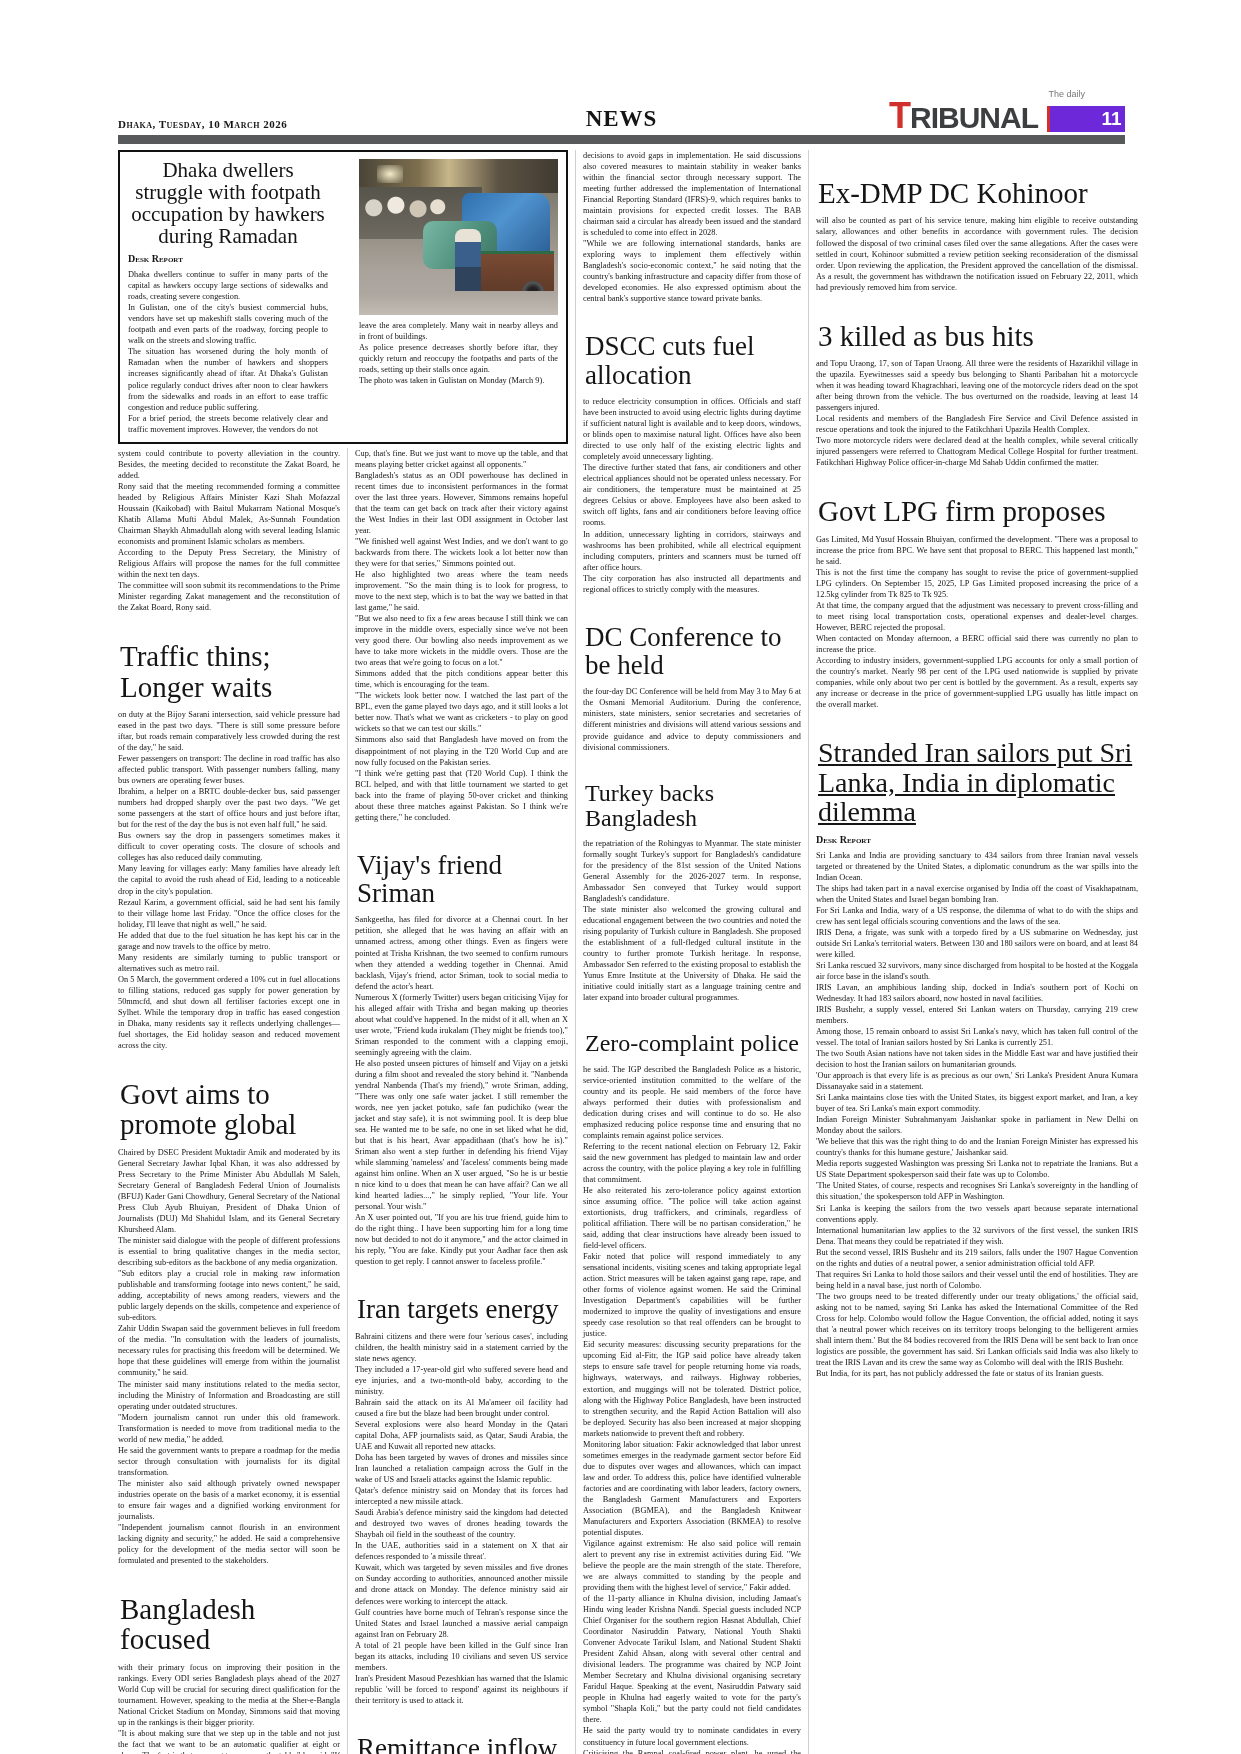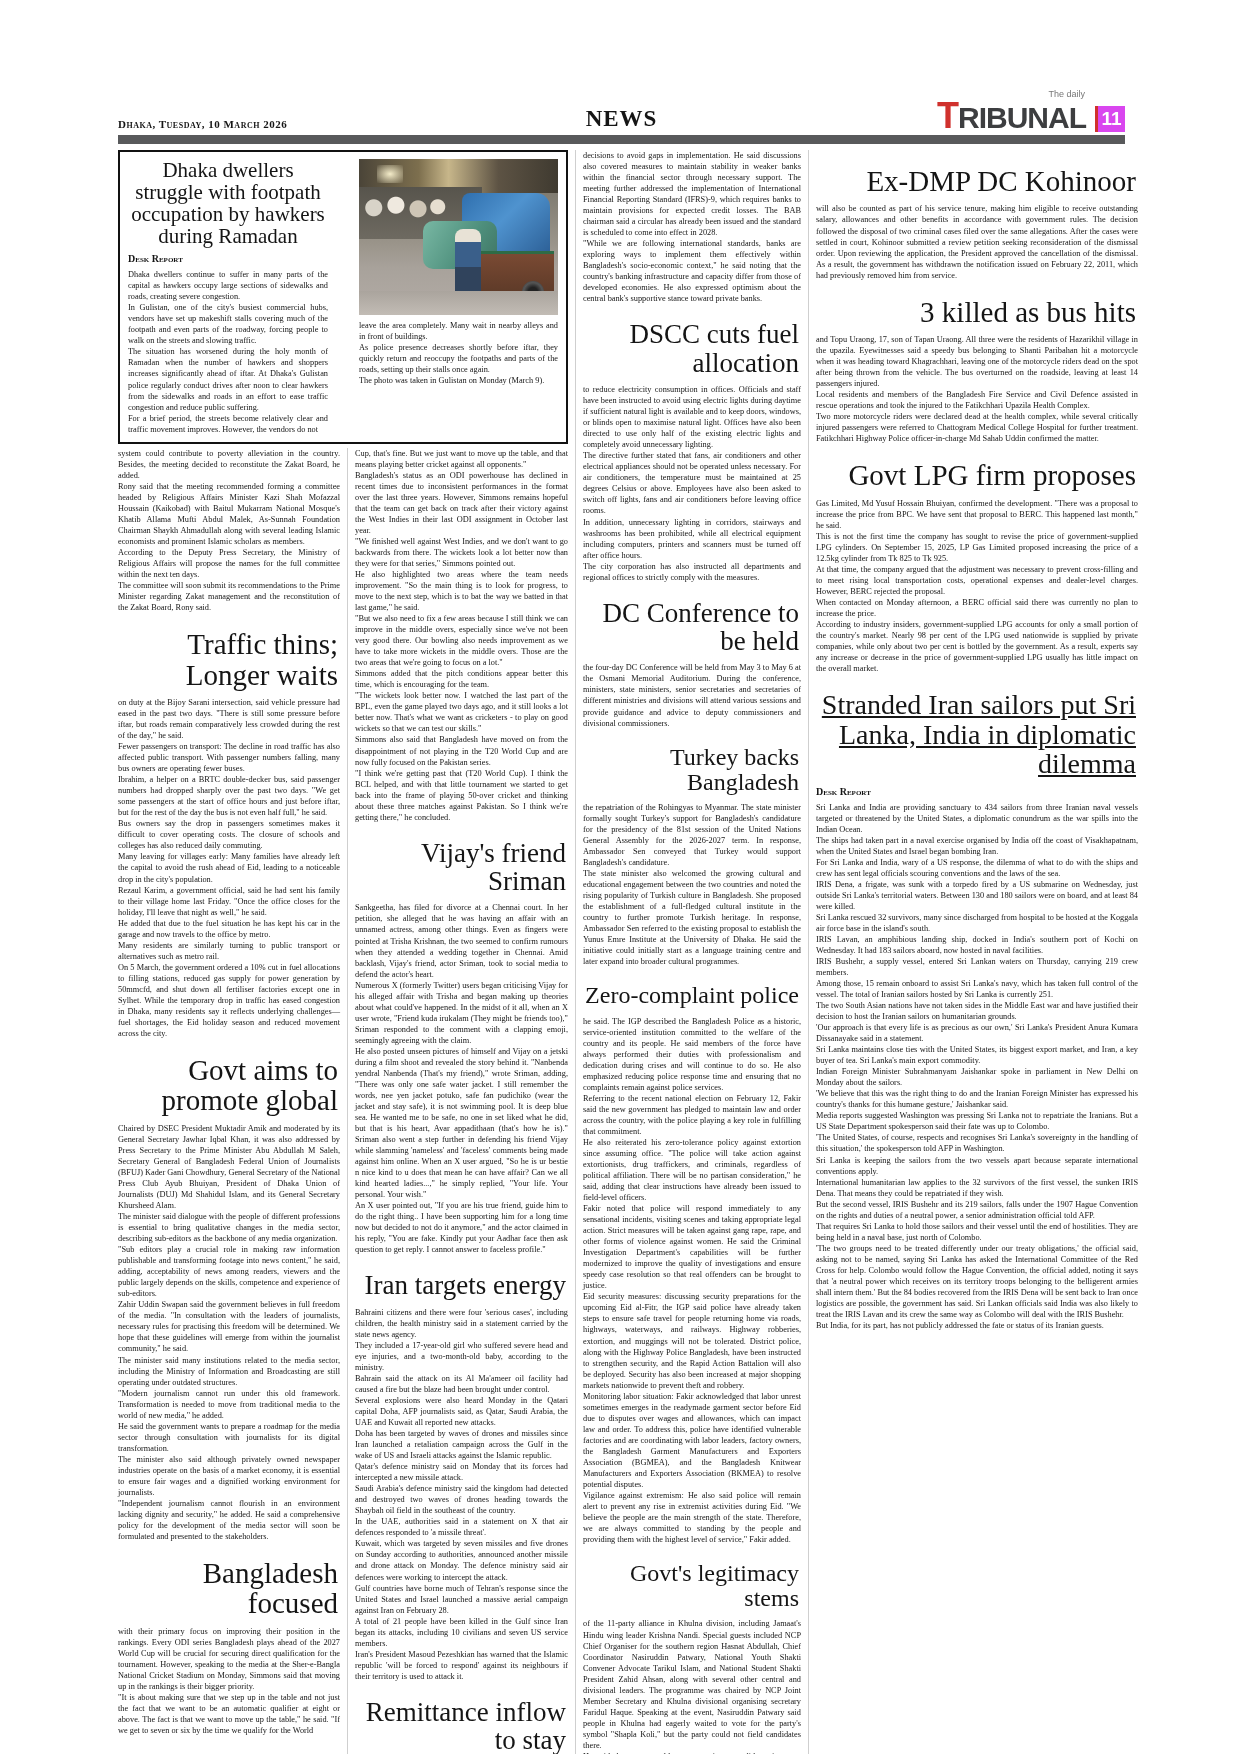--- a/index.html
+++ b/index.html
@@ -6,32 +6,32 @@
   body{width:1241px;height:1754px;position:relative;font-family:"Liberation Serif",serif;color:#151515;}
   .sheet{position:absolute;left:118px;top:90px;width:1007px;}
   
   .page-header{display:grid;grid-template-columns:1fr auto 1fr;align-items:end;height:42px;}
   .dateline{font-variant:small-caps;font-weight:700;font-size:11px;letter-spacing:.5px;align-self:end;padding-bottom:2px;}
   .section-title{font-size:23px;font-weight:700;letter-spacing:1px;text-align:center;font-family:"Liberation Serif",serif;}
   .masthead{justify-self:end;display:flex;align-items:flex-end;gap:9px;position:relative;padding-top:10px;}
   .daily{position:absolute;top:-2px;right:40px;font-family:"Liberation Sans",sans-serif;font-size:9px;color:#777;}
   .mast-title{font-family:"Liberation Sans",sans-serif;font-weight:800;font-size:30px;line-height:.85;color:#3d3e40;letter-spacing:-1px;display:inline-block;}
   .mast-title::first-letter{color:#d0312d;font-size:36px;}
-  .pagenum-box{display:inline-block;background:#d946ef;color:#fff;font-family:"Liberation Sans",sans-serif;font-weight:700;font-size:19px;line-height:26px;width:27px;text-align:center;border-left:3px solid #d0312d;}
+  .pagenum-box{display:inline-block;background:#6d28d9;color:#fff;font-family:"Liberation Sans",sans-serif;font-weight:700;font-size:19px;line-height:26px;width:27px;text-align:center;border-left:3px solid #d0312d;padding-left:48px;}
   .header-bar{height:9px;background:#58595b;margin-top:3px;margin-bottom:6px;}
   
   .content{display:grid;grid-template-columns:222px 221px 226px 330px;grid-template-rows:auto 1fr;column-gap:7px;}
   .lead-box{grid-area:1/1/2/3;border:2px solid #111;padding:7px 8px;display:grid;grid-template-columns:200px 1fr;column-gap:8px;margin-bottom:4px;gap:31px;}
   .col1s{grid-area:2/1/3/2;}
   .col2s{grid-area:2/2/3/3;border-left:1px solid #cfcfcf;padding-left:7px;}
   .col3s{grid-area:1/3/3/4;border-left:1px solid #cfcfcf;padding-left:7px;}
   .col4s{grid-area:1/4/3/5;border-left:1px solid #cfcfcf;padding-left:7px;}
   
   .body{font-size:8.3px;line-height:1.33;text-align:justify;white-space:pre-line;}
-  .hl{font-weight:400;text-align:right;line-height:1.05;margin:16px 2px 7px;}
+  .hl{font-weight:400;text-align:left;line-height:1.05;margin:28px 2px 7px;}
   .hl-lead{font-size:21px;text-align:center;margin:0 0 6px;}
   .hl-a{font-size:27px;}
   .hl-b{font-size:24px;}
   .hl-c{font-size:29px;}
   .hl-d{font-size:28px;text-decoration:underline;}
   .byline{font-variant:small-caps;font-weight:700;font-size:10px;margin:2px 0 5px;}
   
   .photo{position:relative;height:156px;overflow:hidden;background:
     linear-gradient(180deg,#6d6a60 0%,#8a857a 34%,#9b958b 55%,#a8a29b 70%,#b3aca6 100%);}
   .photo .awning{position:absolute;left:0;top:0;width:100%;height:34px;background:linear-gradient(90deg,#4a4438,#7d6f4e 30%,#c7b68a 45%,#5d5344 70%,#3f3a30);}
@@ -198,21 +198,20 @@
         <h2 class="hl hl-b">Zero-complaint police</h2>
         <div class="body">he said. The IGP described the Bangladesh Police as a historic, service-oriented institution committed to the welfare of the country and its people. He said members of the force have always performed their duties with professionalism and dedication during crises and will continue to do so. He also emphasized reducing police response time and ensuring that no complaints remain against police services.
 Referring to the recent national election on February 12, Fakir said the new government has pledged to maintain law and order across the country, with the police playing a key role in fulfilling that commitment.
 He also reiterated his zero-tolerance policy against extortion since assuming office. "The police will take action against extortionists, drug traffickers, and criminals, regardless of political affiliation. There will be no partisan consideration," he said, adding that clear instructions have already been issued to field-level officers.
 Fakir noted that police will respond immediately to any sensational incidents, visiting scenes and taking appropriate legal action. Strict measures will be taken against gang rape, rape, and other forms of violence against women. He said the Criminal Investigation Department's capabilities will be further modernized to improve the quality of investigations and ensure speedy case resolution so that real offenders can be brought to justice.
 Eid security measures: discussing security preparations for the upcoming Eid al-Fitr, the IGP said police have already taken steps to ensure safe travel for people returning home via roads, highways, waterways, and railways. Highway robberies, extortion, and muggings will not be tolerated. District police, along with the Highway Police Bangladesh, have been instructed to strengthen security, and the Rapid Action Battalion will also be deployed. Security has also been increased at major shopping markets nationwide to prevent theft and robbery.
 Monitoring labor situation: Fakir acknowledged that labor unrest sometimes emerges in the readymade garment sector before Eid due to disputes over wages and allowances, which can impact law and order. To address this, police have identified vulnerable factories and are coordinating with labor leaders, factory owners, the Bangladesh Garment Manufacturers and Exporters Association (BGMEA), and the Bangladesh Knitwear Manufacturers and Exporters Association (BKMEA) to resolve potential disputes.
 Vigilance against extremism: He also said police will remain alert to prevent any rise in extremist activities during Eid. "We believe the people are the main strength of the state. Therefore, we are always committed to standing by the people and providing them with the highest level of service," Fakir added.</div>
       </section>
       <section class="story">
-        <h2 class="hl hl-b">Govt's legitimacy stems</h2>
         <div class="body">of the 11-party alliance in Khulna division, including Jamaat's Hindu wing leader Krishna Nandi. Special guests included NCP Chief Organiser for the southern region Hasnat Abdullah, Chief Coordinator Nasiruddin Patwary, National Youth Shakti Convener Advocate Tarikul Islam, and National Student Shakti President Zahid Ahsan, along with several other central and divisional leaders. The programme was chaired by NCP Joint Member Secretary and Khulna divisional organising secretary Faridul Haque. Speaking at the event, Nasiruddin Patwary said people in Khulna had eagerly waited to vote for the party's symbol "Shapla Koli," but the party could not field candidates there.
 He said the party would try to nominate candidates in every constituency in future local government elections.
 Criticising the Rampal coal-fired power plant, he urged the government to shut it down, alleging that the project had been set up during the tenure of former prime minister Sheikh Hasina in cooperation with India.</div>
       </section>
     </div>
 
     <div class="col4s">
       <section class="story">
         <h2 class="hl hl-c">Ex-DMP DC Kohinoor</h2>
         <div class="body">will also be counted as part of his service tenure, making him eligible to receive outstanding salary, allowances and other benefits in accordance with government rules. The decision followed the disposal of two criminal cases filed over the same allegations. After the cases were settled in court, Kohinoor submitted a review petition seeking reconsideration of the dismissal order. Upon reviewing the application, the President approved the cancellation of the dismissal. As a result, the government has withdrawn the notification issued on February 22, 2011, which had previously removed him from service.</div>

